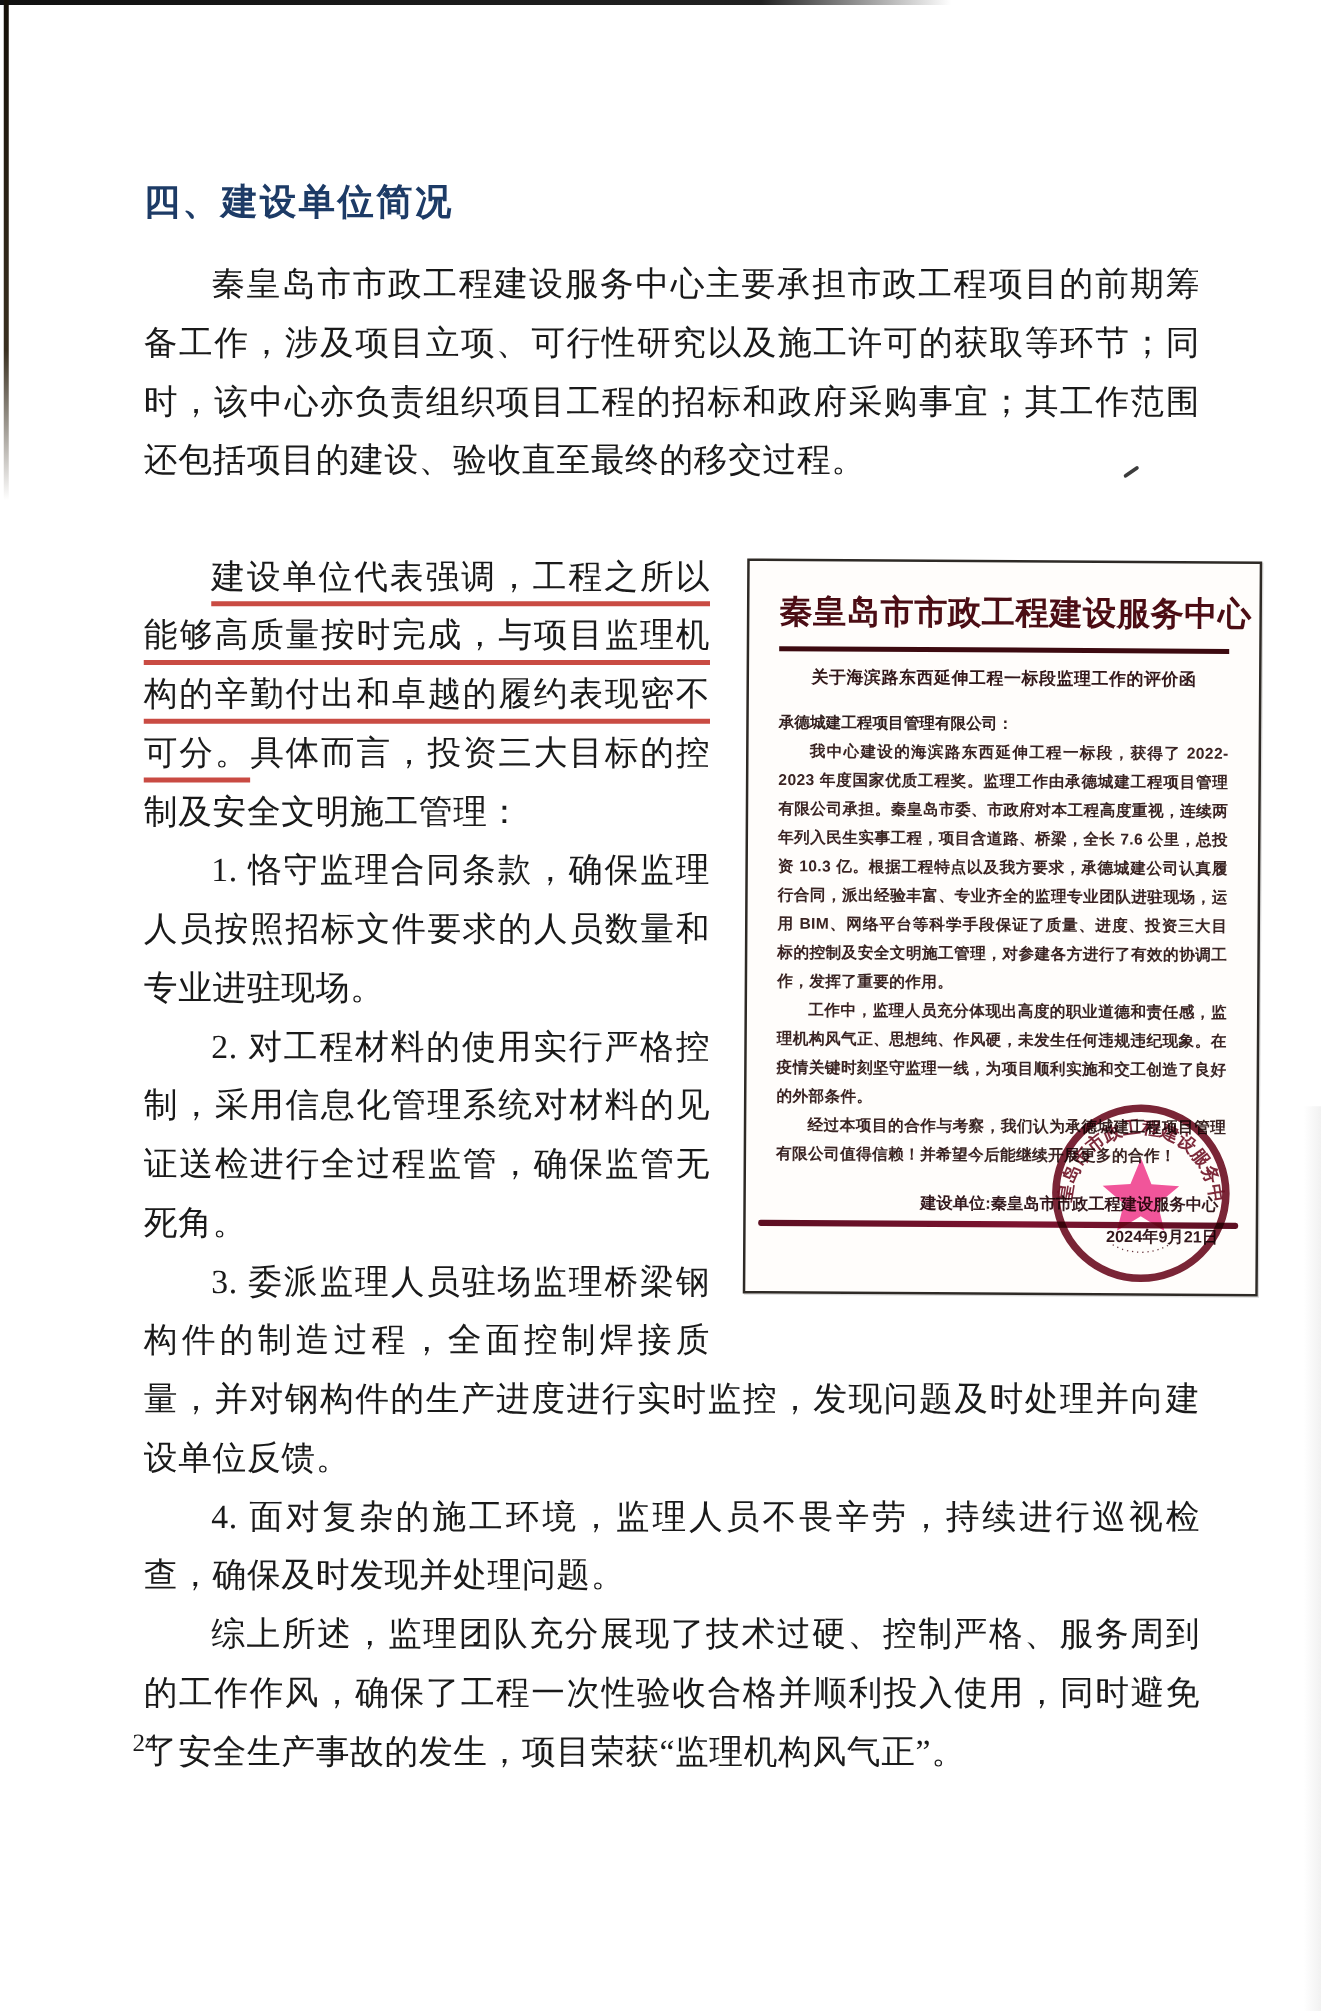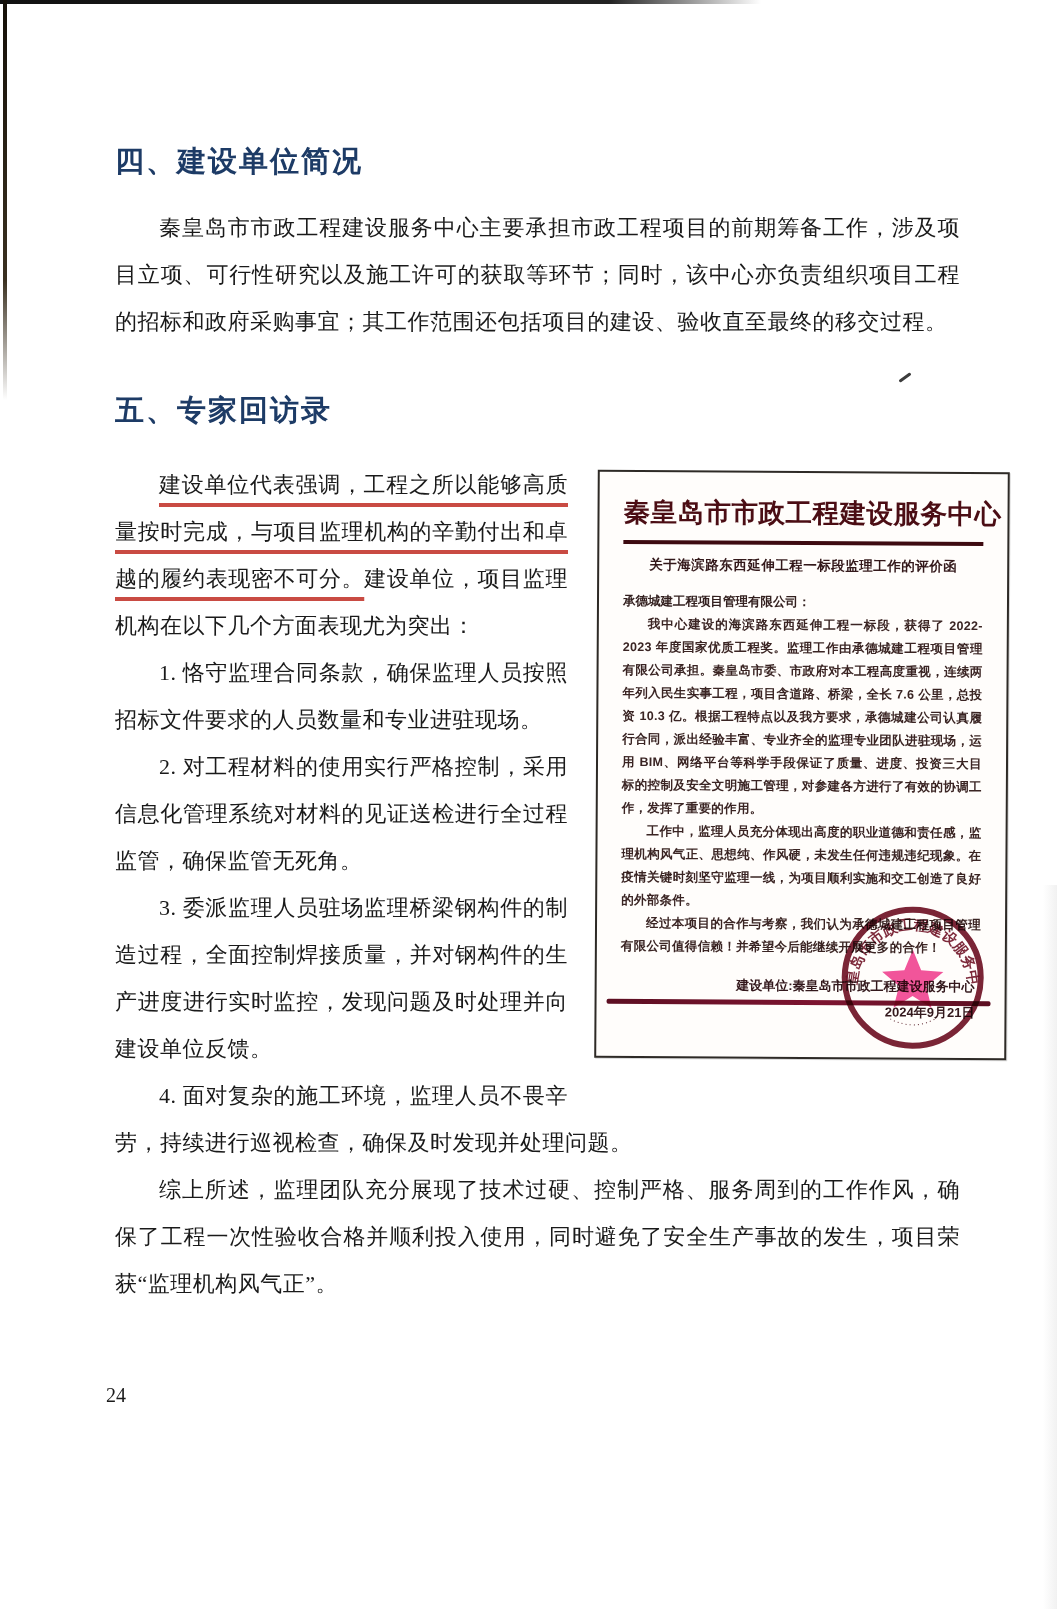--- a/index.html
+++ b/index.html
@@ -30,21 +30,21 @@
   }
 
   .page-content { position: absolute; left: 115px; top: 142px; width: 845px; }
 
   h2.sec-heading {
     font-family: Liberation Serif, serif;
     font-size: 29px; font-weight: 700; letter-spacing: 2px;
     color: #1d3b66;
   }
   .sec4 p, .sec5 p {
-    font-size: 22px; line-height: 47px;
+    font-size: 27px; line-height: 47px;
     text-indent: 2em; letter-spacing: 0.5px;
     color: #1a1a1a;
     text-align: justify;
   }
   .sec4 { margin-bottom: 46px; }
   .sec4 p { margin-top: 22px; }
   .sec5 .sec-heading { margin-bottom: 30px; }
 
   .red-underline {
     text-decoration: underline;
@@ -121,21 +121,20 @@
 <div class="pen-tick"></div>
 
 <div class="page-content">
 
   <section class="sec4">
     <h2 class="sec-heading">四、建设单位简况</h2>
     <p>秦皇岛市市政工程建设服务中心主要承担市政工程项目的前期筹备工作，涉及项目立项、可行性研究以及施工许可的获取等环节；同时，该中心亦负责组织项目工程的招标和政府采购事宜；其工作范围还包括项目的建设、验收直至最终的移交过程。</p>
   </section>
 
   <section class="sec5">
-    <h2 class="sec-heading">五、专家回访录</h2>
 
     <div class="sec5-body">
 
       <aside class="letter">
         <div class="letter-title">秦皇岛市市政工程建设服务中心</div>
         <div class="letter-title-rule"></div>
         <div class="letter-subject">关于海滨路东西延伸工程一标段监理工作的评价函</div>
         <div class="letter-salutation">承德城建工程项目管理有限公司：</div>
         <p class="lp">我中心建设的海滨路东西延伸工程一标段，获得了 2022-2023 年度国家优质工程奖。监理工作由承德城建工程项目管理有限公司承担。秦皇岛市委、市政府对本工程高度重视，连续两年列入民生实事工程，项目含道路、桥梁，全长 7.6 公里，总投资 10.3 亿。根据工程特点以及我方要求，承德城建公司认真履行合同，派出经验丰富、专业齐全的监理专业团队进驻现场，运用 BIM、网络平台等科学手段保证了质量、进度、投资三大目标的控制及安全文明施工管理，对参建各方进行了有效的协调工作，发挥了重要的作用。</p>
         <p class="lp">工作中，监理人员充分体现出高度的职业道德和责任感，监理机构风气正、思想纯、作风硬，未发生任何违规违纪现象。在疫情关键时刻坚守监理一线，为项目顺利实施和交工创造了良好的外部条件。</p>
@@ -153,21 +152,21 @@
             <textPath href="#stampArc" startOffset="50%" text-anchor="middle" id="stamp-arc-textpath">秦皇岛市市政工程建设服务中心</textPath>
           </text>
           <polygon points="76,48 84.4,68.6 106.6,70.2 89.6,84.5 95,106.1 76,94.4 57,106.1 62.4,84.5 45.4,70.2 67.6,68.6" fill="#ef3f8f" opacity="0.88"></polygon>
           <path id="stampArcBottom" d="M 36 104 A 48 48 0 0 0 116 104" fill="none"></path>
           <text font-family="Liberation Sans, DejaVu Sans, sans-serif" font-size="7" font-weight="bold" fill="#4a0d18" opacity="0.85">
             <textPath href="#stampArcBottom" startOffset="50%" text-anchor="middle">· · · · · · · · · · · ·</textPath>
           </text>
         </svg>
       </aside>
 
-      <p><span class="red-underline">建设单位代表强调，工程之所以能够高质量按时完成，与项目监理机构的辛勤付出和卓越的履约表现密不可分。</span><span>建设单位，项目监理机构在以下几个方面表现尤为突出：</span></p>
+      <p><span class="red-underline">建设单位代表强调，工程之所以能够高质量按时完成，与项目监理机构的辛勤付出和卓越的履约表现密不可分。</span><span>具体而言，投资三大目标的控制及安全文明施工管理：</span></p>
       <p>1. 恪守监理合同条款，确保监理人员按照招标文件要求的人员数量和专业进驻现场。</p>
       <p>2. 对工程材料的使用实行严格控制，采用信息化管理系统对材料的见证送检进行全过程监管，确保监管无死角。</p>
       <p>3. 委派监理人员驻场监理桥梁钢构件的制造过程，全面控制焊接质量，并对钢构件的生产进度进行实时监控，发现问题及时处理并向建设单位反馈。</p>
       <p>4. 面对复杂的施工环境，监理人员不畏辛劳，持续进行巡视检查，确保及时发现并处理问题。</p>
       <p>综上所述，监理团队充分展现了技术过硬、控制严格、服务周到的工作作风，确保了工程一次性验收合格并顺利投入使用，同时避免了安全生产事故的发生，项目荣获“监理机构风气正”。</p>
     </div>
   </section>
 
 </div>
 

